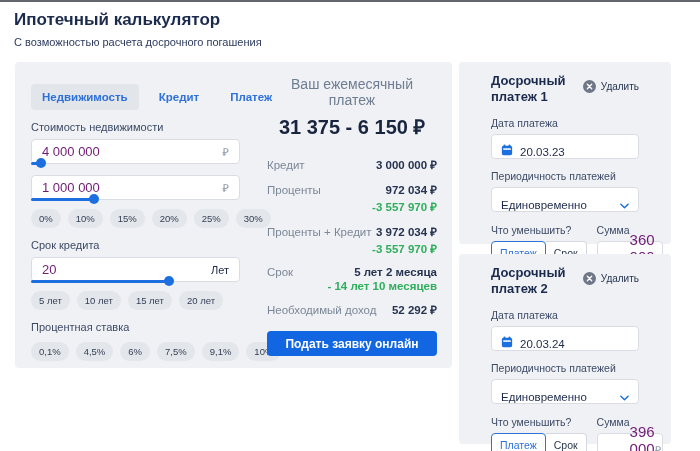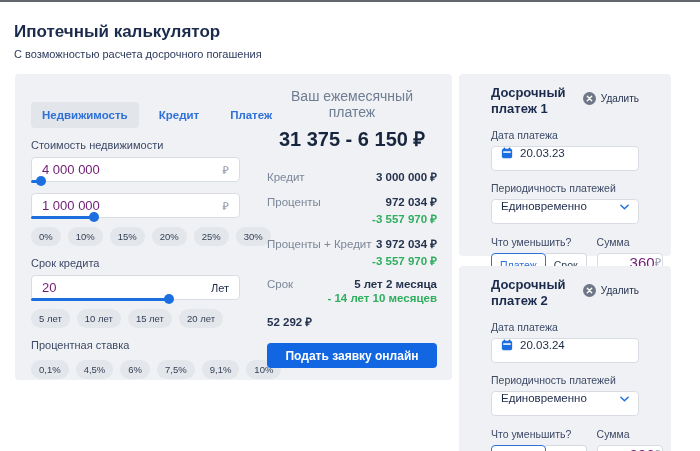--- a/index.html
+++ b/index.html
@@ -6,36 +6,36 @@
   html,body { width:700px; height:451px; }
   body {
     font-family:"Liberation Sans", sans-serif;
     background:#ffffff;
     border-top:2px solid #63676c;
     color:#1c2a4a;
     overflow:hidden;
   }
   
   .header { padding:8px 0 0 14px; }
-  .page-title { font-size:17px; font-weight:bold; color:#1b2b4d;margin-top:12px; }
+  .page-title { font-size:17px; font-weight:bold; color:#1b2b4d; }
   .page-subtitle { font-size:11px; color:#2c3a5c; margin-top:6px; }
 
   
   .main { display:flex; margin:14px 0 0 15px; }
   .calc-panel {
     width:437px; height:306px;
     background:#f0f1f4; border-radius:4px;
     display:flex; padding:12px 15px 12px 16px;
   }
   .form-col { width:209px; flex:none; }
   .summary-col { flex:1; margin-left:27px; display:flex; flex-direction:column; }
   .right-col { display:flex; flex-direction:column; gap:10px; margin-left:7px; }
 
   
-  .tabs { display:flex; align-items:center; margin:16px 0 11px; }
+  .tabs { display:flex; align-items:center; margin:10px 0 11px; }
   .tab { font-size:11.5px; font-weight:600; color:#2e71d9; padding:7px 11px; border-radius:4px; cursor:pointer; white-space:nowrap; }
   .tab + .tab { margin-left:9px; }
   .tab.active { background:#e2e5ea; }
 
   
   .field { margin-bottom:11px; }
   .field-label { display:block; font-size:11px; color:#3c4a66; margin-bottom:6px; }
   .input-wrap {
     position:relative; background:#fff; border:1px solid #d9dde3; border-radius:4px;
     height:25px; display:flex; align-items:center; padding:0 10px;
@@ -70,21 +70,21 @@
   .ep-panel { width:212px; background:#f0f1f4; border-radius:4px; padding:11px 32px; }
   .ep-panel.first { height:182px; }
   .ep-panel.second { height:190px; }
   .ep-head { display:flex; justify-content:space-between; align-items:flex-start; }
   .ep-title { font-size:13px; font-weight:bold; color:#1b2b4d; line-height:1.25; width:82px; }
   .ep-delete { display:flex; align-items:center; gap:5px; font-size:10px; color:#25334f; margin-top:7px; cursor:pointer; }
   .ep-delete svg { display:block; }
   .ep-label { font-size:10.5px; color:#3c4a66; margin:11px 0 5px; }
   .ep-input {
     background:#fff; border:1px solid #d9dde3; border-radius:4px; height:25px;
-    display:flex; align-items:flex-start; padding:0 9px; gap:7px; font-size:11.5px; color:#1c2a4a;
+    display:flex; align-items:flex-end; padding:0 9px; gap:7px; font-size:11.5px; color:#1c2a4a;
   }
   .ep-select { justify-content:space-between; cursor:pointer; }
   .ep-bottom { display:flex; gap:10px; margin-top:1px; }
   .toggle { display:flex; }
   .toggle-btn {
     height:25px; padding:0 8px; background:#fff; border:1px solid #d5d9df;
     font-size:10.5px; color:#2a3850; display:flex; align-items:center; cursor:pointer;
   }
   .toggle-btn:first-child { border-radius:4px 0 0 4px; }
   .toggle-btn:last-child { border-radius:0 4px 4px 0; border-left:none; }
@@ -197,20 +197,21 @@
         </div>
         <div class="srow-delta">-3 557 970 ₽</div>
 
         <div class="srow">
           <span class="srow-label">Срок</span>
           <span class="srow-value">5 лет 2 месяца</span>
         </div>
         <div class="srow-delta">- 14 лет 10 месяцев</div>
 
         <div class="srow">
+          <span class="srow-label">Необходимый доход</span>
           <span class="srow-value">52 292 ₽</span>
         </div>
 
       </div>
 
       <button class="cta">Подать заявку онлайн</button>
     </div>
   </section>
 
   <aside class="right-col">

